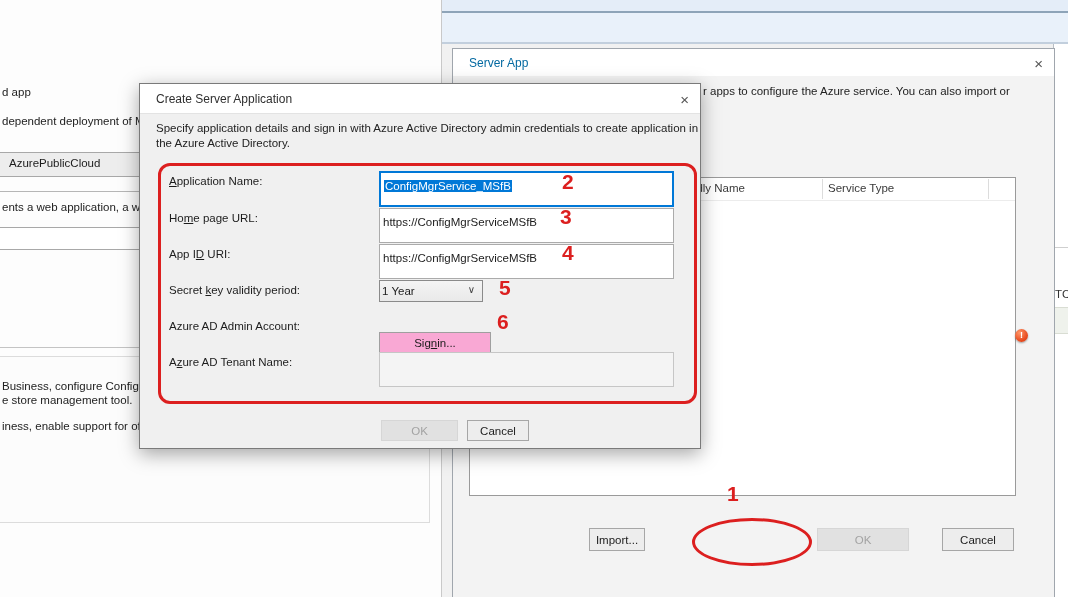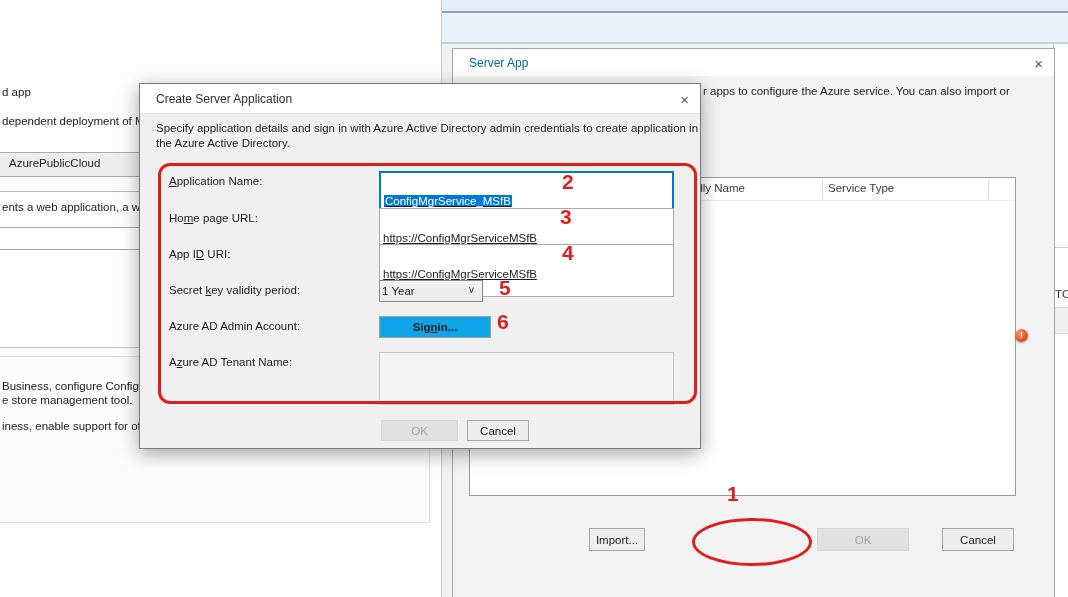--- a/index.html
+++ b/index.html
@@ -36,22 +36,22 @@
   .list-header{position:absolute;left:0;top:0;right:0;height:22px;background:#fff;border-bottom:1px solid #ececec;}
   .col-sep{position:absolute;top:1px;width:1px;height:20px;background:#dcdcdc;}
   .col-label{position:absolute;top:4px;color:#3a3a3a;white-space:nowrap;}
 
   .warn-icon{position:absolute;left:562px;top:280px;width:13px;height:13px;border-radius:50%;
              background:radial-gradient(circle at 35% 30%, #ff9668, #e8491d 65%, #c93a10);
              color:#fff;font-size:9px;font-weight:bold;display:flex;align-items:center;justify-content:center;
              box-shadow:0 1px 2px rgba(0,0,0,.35);line-height:1;}
 
   
-  .tb{position:absolute;height:19px;background:#fff;border:1px solid #ababab;display:flex;align-items:flex-end;
-      padding:16px 3px;font-size:11.5px;overflow:hidden;text-decoration:underline;}
+  .tb{position:absolute;height:19px;background:#fff;border:1px solid #ababab;display:flex;align-items:flex-start;
+      padding:7px 3px;font-size:11.5px;overflow:hidden;}
   .tb.focused{border:2px solid #0078d7;height:18px;}
   .tb.disabled{background:#f4f4f4;border-color:#c6c6c6;}
   .sel{background:#0078d7;color:#fff;padding:0 1px;}
   .combo{position:absolute;height:20px;background:linear-gradient(#f4f4f4,#e9e9e9);border:1px solid #8a8a8a;
          display:flex;align-items:center;padding:0 2px;}
   .combo .chev{position:absolute;right:7px;top:3px;font-size:10px;color:#444;}
   .win-btn{position:absolute;display:flex;align-items:center;justify-content:center;background:#ededed;
            border:1px solid #a6a6a6;font-size:11.5px;color:#1c1c1c;box-sizing:border-box;}
   .win-btn.disabled{background:#e1e1e1;border-color:#d6d6d6;color:#a3a3a3;}
   .win-btn.focused-default{border:2px solid #3b8ce3;box-shadow:inset 0 0 0 1px #2c5f8f;background:#e9e9e9;}
@@ -150,21 +150,21 @@
       <span>https://ConfigMgrServiceMSfB</span>
     </div>
 
     <label class="fld-label" style="top:200px;"><span>Secret </span><span class="u">k</span><span>ey validity period:</span></label>
     <div class="combo" style="left:239px;top:196px;width:98px;">
       <span>1 Year</span>
       <span class="chev">∨</span>
     </div>
 
     <label class="fld-label" style="top:236px;"><span>Azure AD Admin Account:</span><span class="u"></span><span></span></label>
-    <button class="win-btn" style="left:239px;top:232px;width:112px;height:22px;background:#0ea5e9;border-color:#9f9f9f;font-weight:bold;">
+    <button class="win-btn" style="left:239px;top:248px;width:112px;height:22px;background:#f9a8d4;border-color:#9f9f9f;">
         <span>Sig</span>
         <span class="u">n</span>
         <span> in...</span>
       </button>
 
     <label class="fld-label" style="top:272px;"><span>A</span><span class="u">z</span><span>ure AD Tenant Name:</span></label>
     <div class="tb disabled" style="left:239px;top:268px;width:287px;">
       <span></span>
     </div>
 

